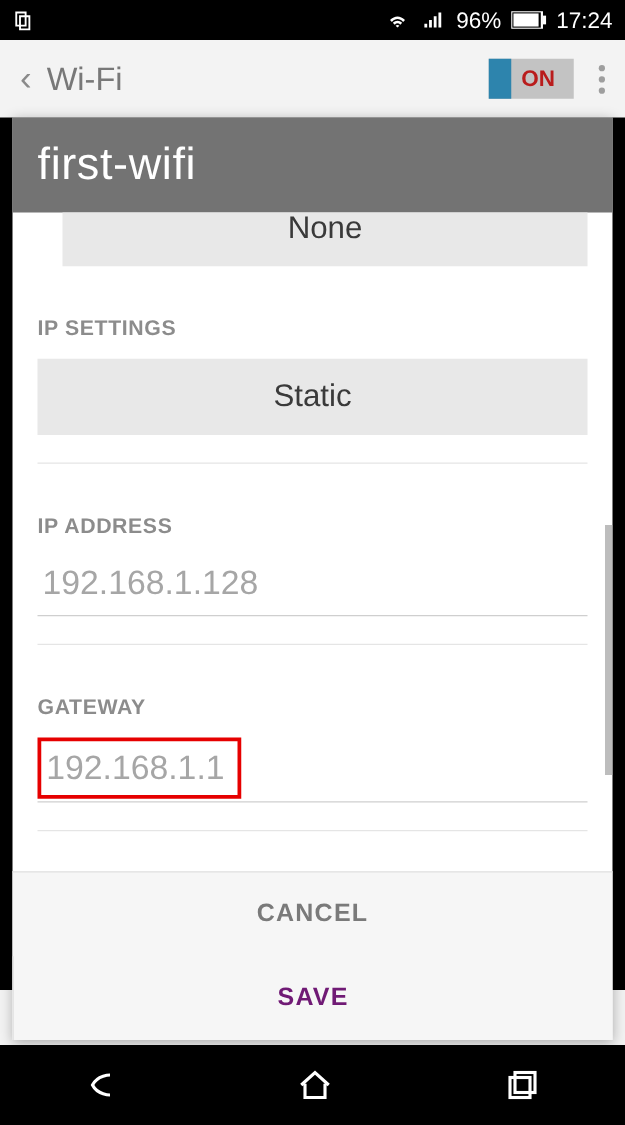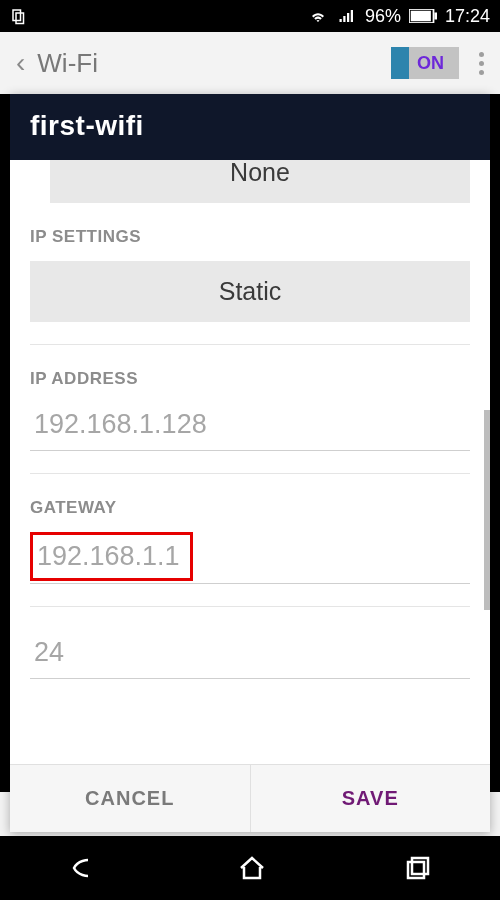--- a/index.html
+++ b/index.html
@@ -11,45 +11,45 @@
   .statusbar .left { display: flex; align-items: center; gap: 6px; }
   .statusbar .right { margin-left: auto; display: flex; align-items: center; gap: 8px; font-size: 18px; }
   .statusbar svg { fill: #fff; }
 
   
   .bg-header { height: 62px; background: #f3f3f3; display: flex; align-items: center; padding: 0 16px; color: #7d7d7d; }
   .bg-header .chev { font-size: 28px; color: #8a8a8a; margin-right: 12px; }
   .bg-header .title { font-size: 26px; color: #787878; font-weight: 400; flex: 1; }
   .bg-header .onbtn { width: 68px; height: 32px; background: #c3c3c3; position: relative; display: flex; align-items: center; }
   .bg-header .onbtn .slider { position:absolute; left:0; top:0; width:18px; height:32px; background:#2d84ad; }
-  .bg-header .onbtn .txt { margin-left: 26px; color:#6d28d9; font-weight:600; font-size:18px; }
+  .bg-header .onbtn .txt { margin-left: 26px; color:#b91c1c; font-weight:600; font-size:18px; }
   .bg-header .kebab { margin-left: 20px; display:flex; flex-direction:column; gap:4px; }
   .bg-header .kebab span { width:5px; height:5px; border-radius:50%; background:#9e9e9e; display:block; }
 
   .bg-bottom { position: absolute; bottom: 64px; left: 0; right: 0; height: 44px; background: #f3f3f3; color: #6f6f6f; padding: 0 20px; display:flex; align-items:center; justify-content:space-between; font-size: 18px; }
 
   
   .dialog { position: absolute; top: 94px; left: 10px; right: 10px; bottom: 68px; background: #fff; box-shadow: 0 2px 10px rgba(0,0,0,0.3); display: flex; flex-direction: column; }
-  .dialog-header { background: #0f172a; color: #fff; padding: 16px 20px 18px; font-size: 28px; font-weight: 700; letter-spacing: 0.5px; }
+  .dialog-header { background: #737373; color: #fff; padding: 16px 20px 18px; font-size: 36px; font-weight: 400; letter-spacing: 0.5px; }
   .dialog-body { flex: 1; overflow: hidden; padding: 0 20px; position: relative; }
 
-  .field-group { padding-top: 24px; }
+  .field-group { padding-top: 40px; }
   .field-label { color: #8c8c8c; font-size: 17px; font-weight: 700; letter-spacing: 0.5px; margin-bottom: 14px; }
   .spinner { background: #e8e8e8; color: #3a3a3a; text-align: center; padding: 16px 0; font-size: 25px; font-weight: 300; }
   .spinner.cut { margin-top: -18px; margin-left: 20px; }
   .text-input { font-size: 27px; color: #a6a6a6; padding: 6px 4px 10px; border-bottom: 1px solid #cfcfcf; font-weight: 300; }
   .divider { border: none; border-top: 1px solid #e5e5e5; margin-top: 22px; }
 
   .highlight-box { display: inline-block; border: 3px solid #e60000; padding-right: 6px; text-align: center; }
   .highlight-box .text-input { border-bottom: none; padding: 6px 4px 6px 4px; }
   .gateway-underline { border-bottom: 1px solid #cfcfcf; margin-top: 2px; }
 
   .scroll-indicator { position: absolute; right: 0; top: 250px; width: 6px; height: 200px; background: #bdbdbd; }
 
-  .dialog-actions { display: flex; border-top: 1px solid #e0e0e0; background: #f6f6f6; }
+  .dialog-actions { display: flex; border-top: 1px solid #e0e0e0; background: #f6f6f6; flex-direction: column; }
   .dialog-actions .btn { flex: 1; text-align: center; padding: 22px 0; font-size: 20px; font-weight: 700; letter-spacing: 1px; color: #7a7a7a; }
   .dialog-actions .btn + .btn { border-left: 1px solid #e0e0e0; }
   .dialog-actions .btn.disabled { color: #701a75; }
 
   
   .navbar { position: absolute; bottom: 0; left: 0; right: 0; height: 64px; background: #000; display: flex; align-items: center; justify-content: space-around; }
   .navbar svg { stroke: #fff; fill: none; stroke-width: 2.5; }
 </style>
 </head>
 <body>

